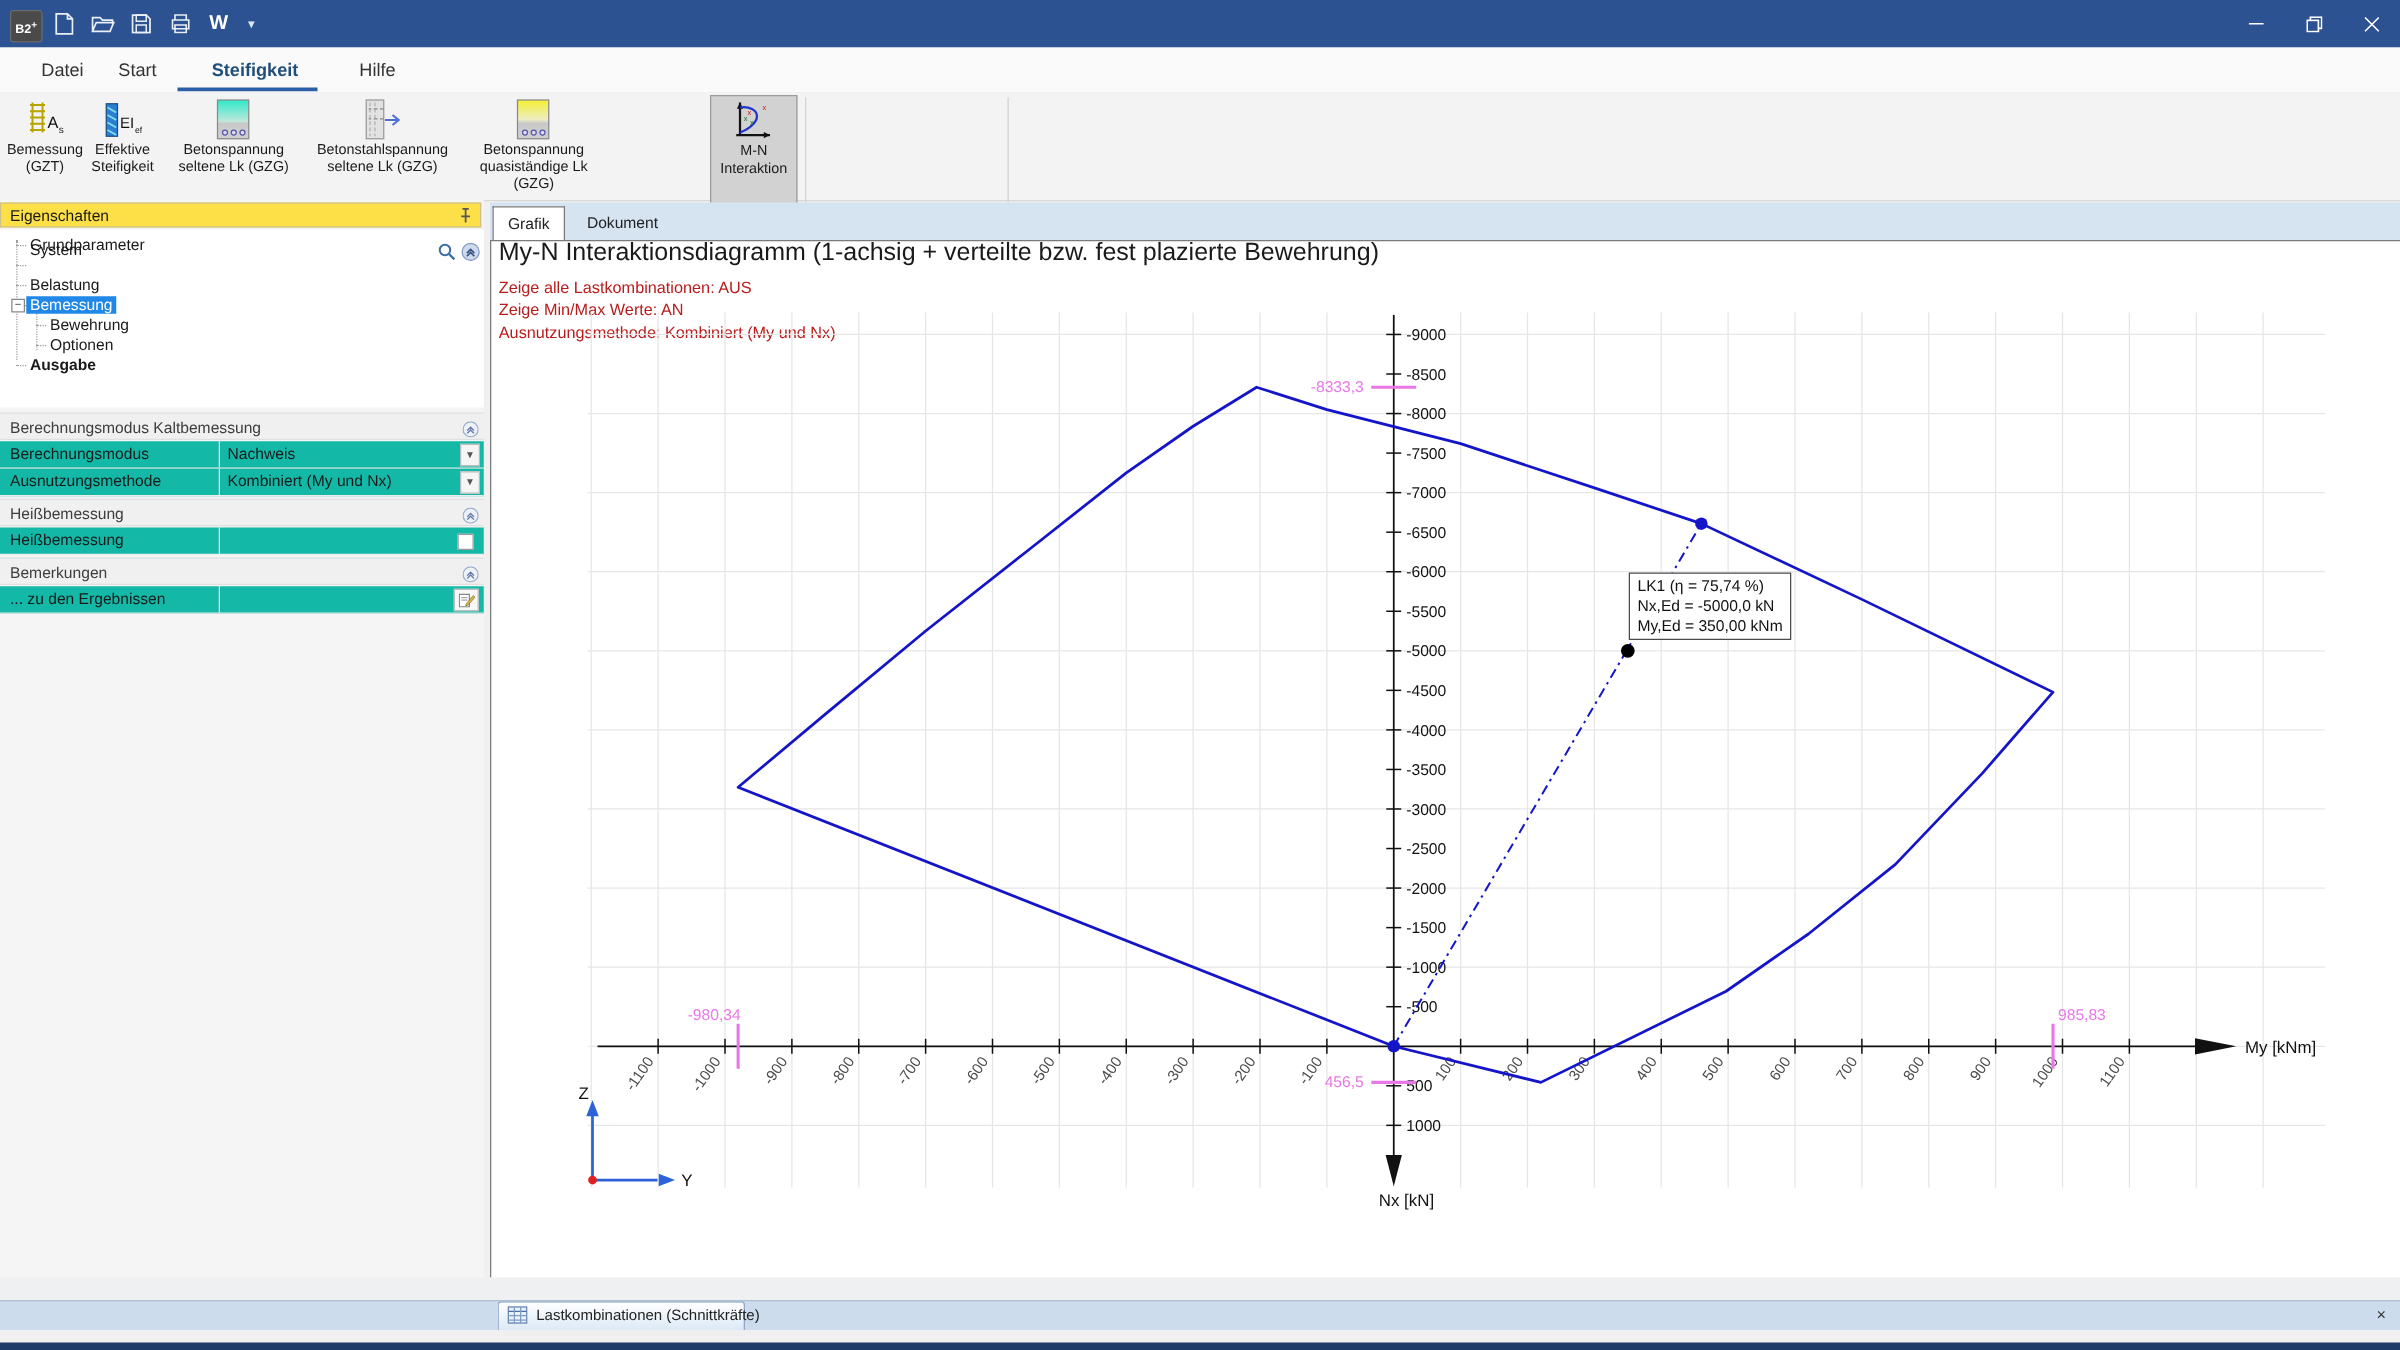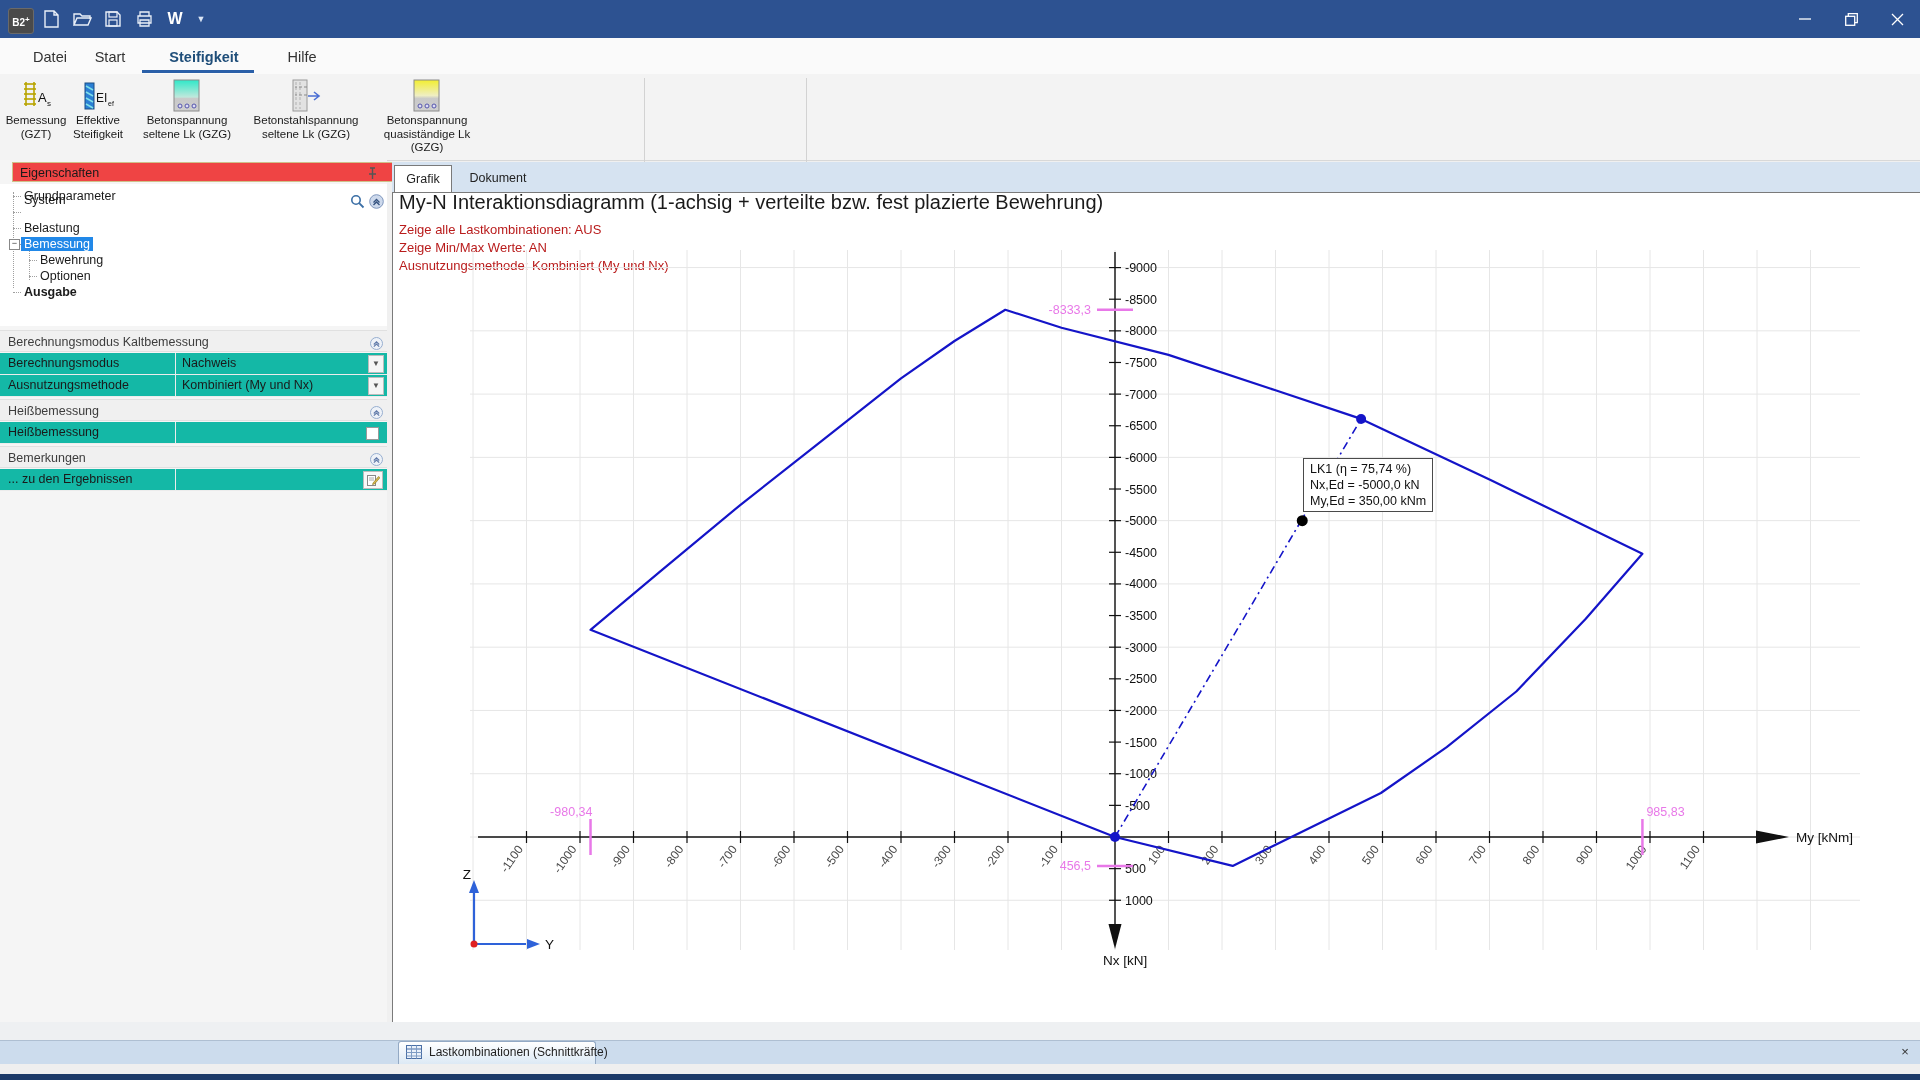--- a/index.html
+++ b/index.html
@@ -26,21 +26,21 @@
   .ricon{position:absolute;left:50%;transform:translateX(-50%);top:3px;width:34px;height:34px;display:flex;align-items:center;justify-content:center;}
   .rlabel{position:absolute;left:0;right:0;top:38px;font-size:11.5px;color:#1a1a1a;line-height:1.18;}
   .rgsep{position:absolute;top:78px;width:1px;height:78px;background:#d2d2d2;}
   .rgrouplabel{position:absolute;top:146px;font-size:11.5px;color:#5a5a5a;text-align:center;}
   #lk-combo{left:652px;top:100px;width:138px;height:24px;background:#fff;border:1px solid #ababab;font-size:12.5px;color:#1a1a1a;}
   #lk-combo .val{position:absolute;left:7px;top:4px;}
   #lk-combo .dd{position:absolute;right:2px;top:3px;width:16px;height:17px;color:#777;font-size:9px;text-align:center;line-height:17px;}
   #ribbon-collapse{left:1896px;top:146px;width:18px;height:14px;color:#707070;font-size:12px;text-align:center;line-height:12px;}
   
   #sidebar{left:0;top:160px;width:387px;height:914px;background:#f5f5f5;}
-  #props-header{left:0;top:2px;width:385px;height:20px;background:#ef4444;border:1px solid #cfc08a;font-size:12.5px;color:#1a1a1a;line-height:20px;padding-left:7px;box-sizing:border-box;margin-left:12px;}
+  #props-header{left:0;top:2px;width:385px;height:20px;background:#fde047;border:1px solid #cfc08a;font-size:12.5px;color:#1a1a1a;line-height:20px;padding-left:7px;box-sizing:border-box;}
   #pin-ic{left:366px;top:6px;width:13px;height:13px;}
   #tree{left:0;top:24px;width:387px;height:142px;background:#fff;}
   .treerow{position:absolute;left:0;height:16px;font-size:12.5px;color:#1a1a1a;line-height:16px;white-space:nowrap;}
   .treerow .lbl{padding:0 3px;text-align:center;}
   .treerow.sel .lbl{background:#2188e8;color:#fff;}
   .guide{border-left:1px dotted #a0a0a0;position:absolute;}
   .hguide{border-top:1px dotted #a0a0a0;position:absolute;}
   .expander{position:absolute;width:9px;height:9px;border:1px solid #888;background:#fff;font-size:9px;line-height:7px;text-align:center;color:#333;}
   #tree-icons{left:350px;top:34px;width:34px;height:15px;}
   
@@ -220,20 +220,37 @@
             </defs>
             <rect x="3" y="1" width="25" height="31" fill="url(#g2)" stroke="#8a8a8a"></rect>
             <circle cx="9" cy="27" r="2" fill="#dcdcf5" stroke="#5555aa"></circle>
             <circle cx="16" cy="27" r="2" fill="#dcdcf5" stroke="#5555aa"></circle>
             <circle cx="23" cy="27" r="2" fill="#dcdcf5" stroke="#5555aa"></circle>
           </svg>
         </div>
         <div class="rlabel">
           <div>Betonspannung</div>
           <div>quasiständige Lk (GZG)</div>
+        </div>
+      </div>
+      <div class="rbtn selected" style="left: 568px; width: 68px; height: 142px;">
+        <div class="ricon">
+          <svg width="34" height="34" viewBox="0 0 34 34">
+            <path d="M6 2 v26 M3 28 h27" stroke="#111" stroke-width="1.8" fill="none"></path>
+            <path d="M6 2 l-2.5 5 h5 z M30 28 l-5 -2.5 v5 z" fill="#111"></path>
+            <path d="M6 6 C 22 4 26 18 6 26" fill="none" stroke="#2233cc" stroke-width="1.8"></path>
+            <text x="12" y="12" font-size="6" fill="#cc2222">x</text>
+            <text x="9" y="17" font-size="6" fill="#227722">x</text>
+            <text x="14" y="20" font-size="6" fill="#227722">x</text>
+            <text x="24" y="8" font-size="6" fill="#cc2222">x</text>
+          </svg>
+        </div>
+        <div class="rlabel">
+          <div>M-N</div>
+          <div>Interaktion</div>
         </div>
       </div>
     </div>
   <div class="rgsep" style="left:644px;top:4px;height:150px;"></div>
   <div class="rgsep" style="left:806px;top:4px;height:150px;"></div>
   <div id="lk-combo" class="abs">
     <span class="val">Lastkombination1</span>
     <span class="dd">▼</span>
   </div>
   <div id="ribbon-grouplabels">

